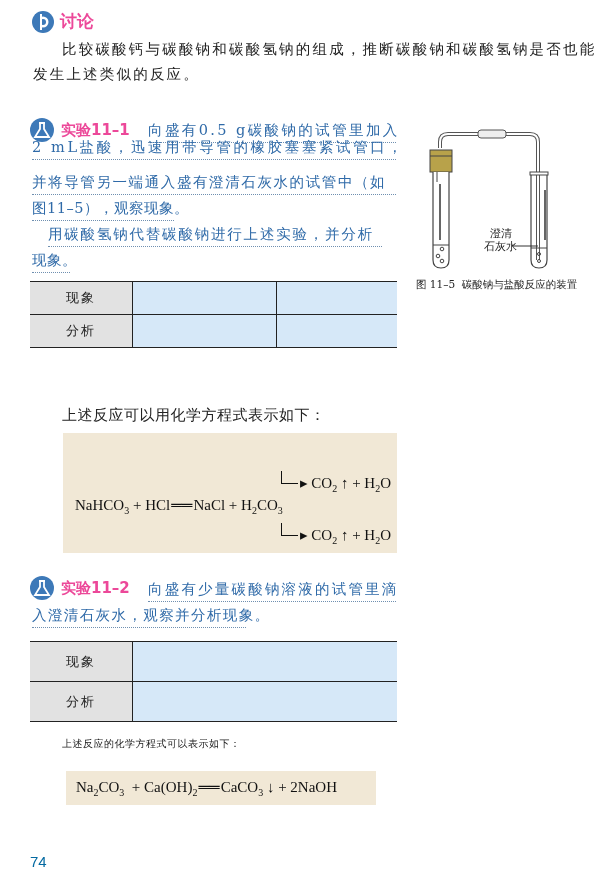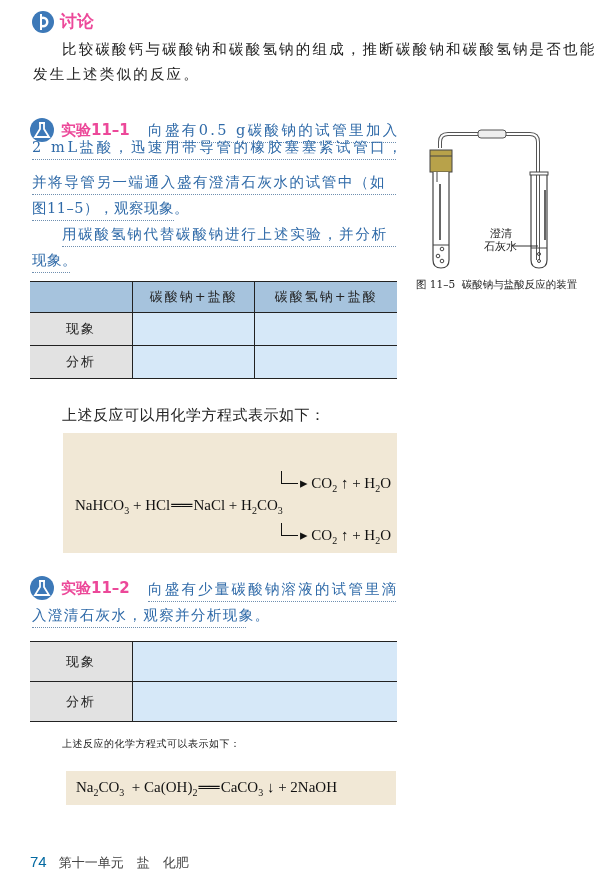--- a/index.html
+++ b/index.html
@@ -46,30 +46,25 @@
         <circle cx="12" cy="12" r="12" fill="#3d79b8"></circle>
         <path d="M9 5 L15 5 M10 5 L10 11 L5 19 L19 19 L14 11 L14 5" stroke="#fff" stroke-width="1.8" fill="none"></path>
       </svg>
   </span>
   <span class="h-title" style="font-size:15px;margin-left:7px;">实验11–1</span>
 </div>
 <div class="abs exp-line dotted" style="left:148px;top:118px;width:248px;">向盛有0.5 g碳酸钠的试管里加入</div>
 <div class="abs exp-line dotted" style="left:32px;top:135px;width:364px;letter-spacing:2.6px;text-align:center;">2 mL盐酸，迅速用带导管的橡胶塞塞紧试管口，</div>
 <div class="abs exp-line dotted" style="left:32px;top:170px;width:364px;letter-spacing:1.6px;">并将导管另一端通入盛有澄清石灰水的试管中（如</div>
 <div class="abs exp-line dotted" style="left:32px;top:196px;width:142px;letter-spacing:0.5px;">图11–5），观察现象。</div>
-<div class="abs exp-line dotted" style="left:62px;top:222px;width:334px;letter-spacing:1.8px;">用碳酸氢钠代替碳酸钠进行上述实验，并分析</div>
+<div class="abs exp-line dotted" style="left:48px;top:222px;width:334px;letter-spacing:1.8px;">用碳酸氢钠代替碳酸钠进行上述实验，并分析</div>
 <div class="abs exp-line dotted" style="left:32px;top:248px;width:38px;letter-spacing:0.5px;">现象。</div>
 
 <table class="abs data" style="left:30px;top:281px;width:367px;">
   <tbody>
-      <tr>
-    <td class="th-cell" style="width:100px;"></td>
-    <td class="th-cell">碳酸钠+盐酸</td>
-    <td class="th-cell">碳酸氢钠+盐酸</td>
-  </tr>
   <tr>
     <td class="row-label">现象</td>
     <td class="fill"></td>
     <td class="fill"></td>
   </tr>
   <tr>
     <td class="row-label">分析</td>
     <td class="fill"></td>
     <td class="fill"></td>
   </tr>
@@ -135,20 +130,19 @@
     <td class="fill"></td>
   </tr>
   <tr>
     <td class="row-label" style="height:37px;">分析</td>
     <td class="fill"></td>
   </tr>
 </tbody>
   </table>
 
 <div class="abs" style="left:62px;top:737px;font-size:10px;letter-spacing:0.5px;">上述反应的化学方程式可以表示如下：</div>
-<div class="abs eq-box" style="left:66px;top:771px;width:310px;height:34px;padding-left:20px;">
+<div class="abs eq-box" style="left:66px;top:771px;width:310px;height:34px;">
   <div class="abs" style="left:10px;top:8px;white-space:nowrap;">Na<sub>2</sub>CO<sub>3</sub> &nbsp;+ Ca(OH)<sub>2</sub><span style="margin:0 1px;">══</span>CaCO<sub>3</sub> ↓ + 2NaOH</div>
 </div>
 
 <div class="abs footer" style="left:30px;top:853px;display:flex;align-items:baseline;">
   <span style="font-family:Liberation Sans, sans-serif;font-size:15px;color:#0369a1;">74</span>
-  <span style="margin-left:12px;color:#444;white-space:pre;">第十一单元　盐　化肥</span>
 </div>
 
 </body></html>

